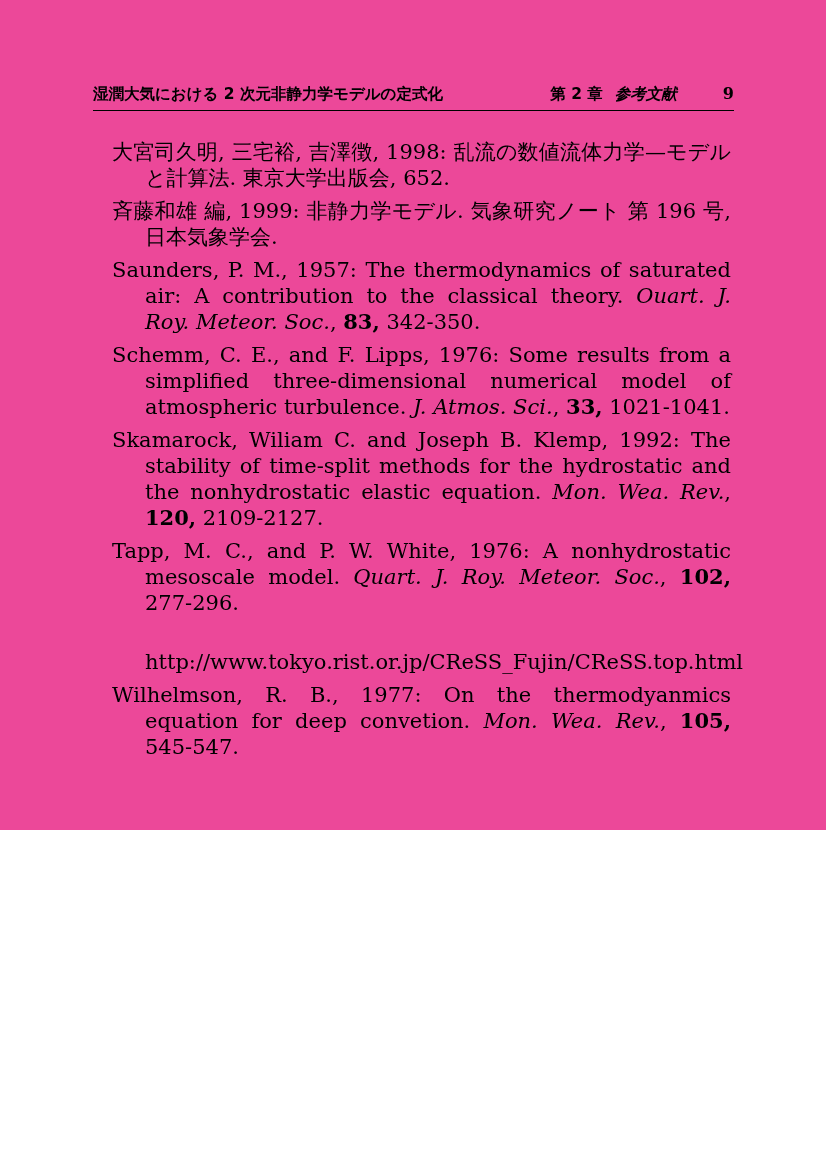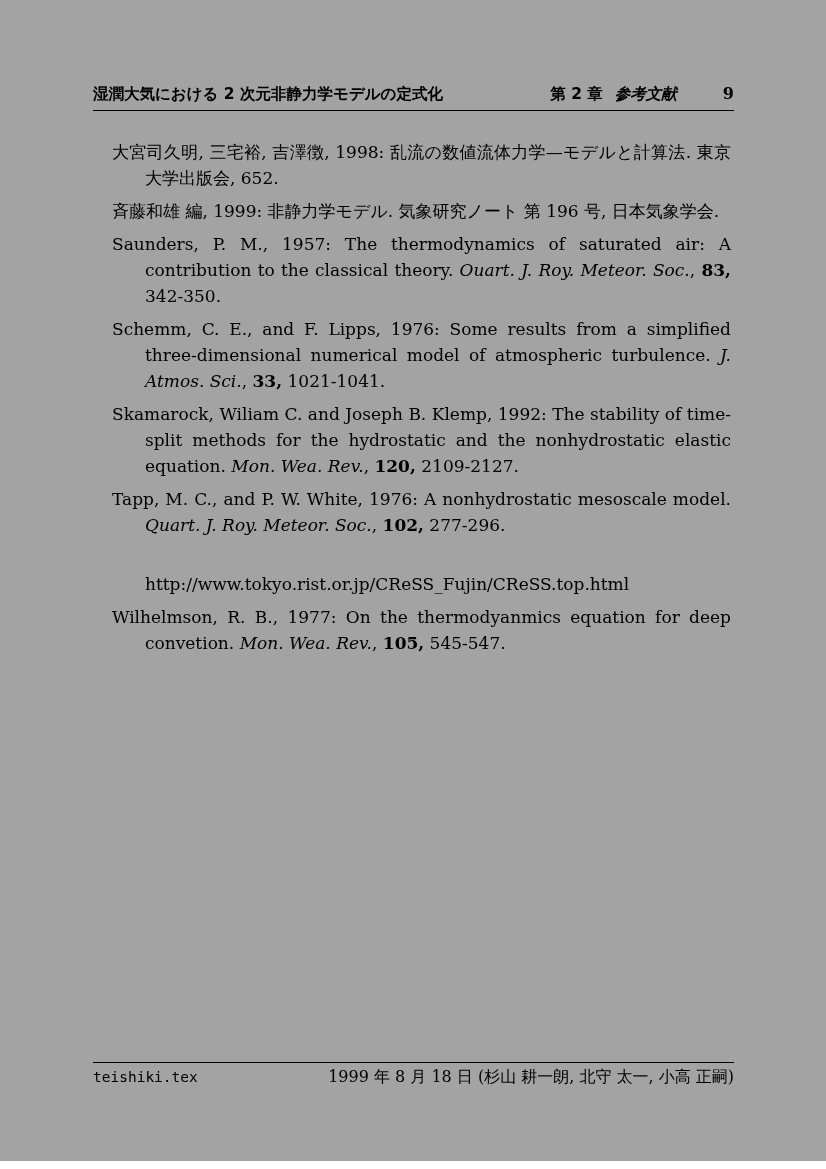--- a/index.html
+++ b/index.html
@@ -3,22 +3,22 @@
 <meta charset="utf-8">
 <style>
   html, body {
     margin: 0;
     padding: 0;
     background: #ffffff;
   }
   .page {
     position: relative;
     width: 826px;
-    height: 1161px;
-    background: #a3a3a3;
+    height: 830px;
+    background: #ec4899;
     color: #000000;
     font-family: "DejaVu Serif", "Liberation Serif", serif;
     overflow: hidden;
   }
 
   
   .header {
     position: absolute;
     left: 93px;
     top: 84px;
@@ -43,21 +43,21 @@
     font-family: "DejaVu Serif", "Liberation Serif", serif;
     font-size: 16px;
   }
 
   
   .refs {
     position: absolute;
     left: 112px;
     top: 139px;
     width: 619px;
-    font-size: 17px;
+    font-size: 21px;
     line-height: 26px;
     text-align: justify;
   }
   .ref {
     margin: 0 0 7px 0;
     padding-left: 33px;
     text-indent: -33px;
   }
   .it { font-style: italic; }
   .bf { font-weight: bold; }

